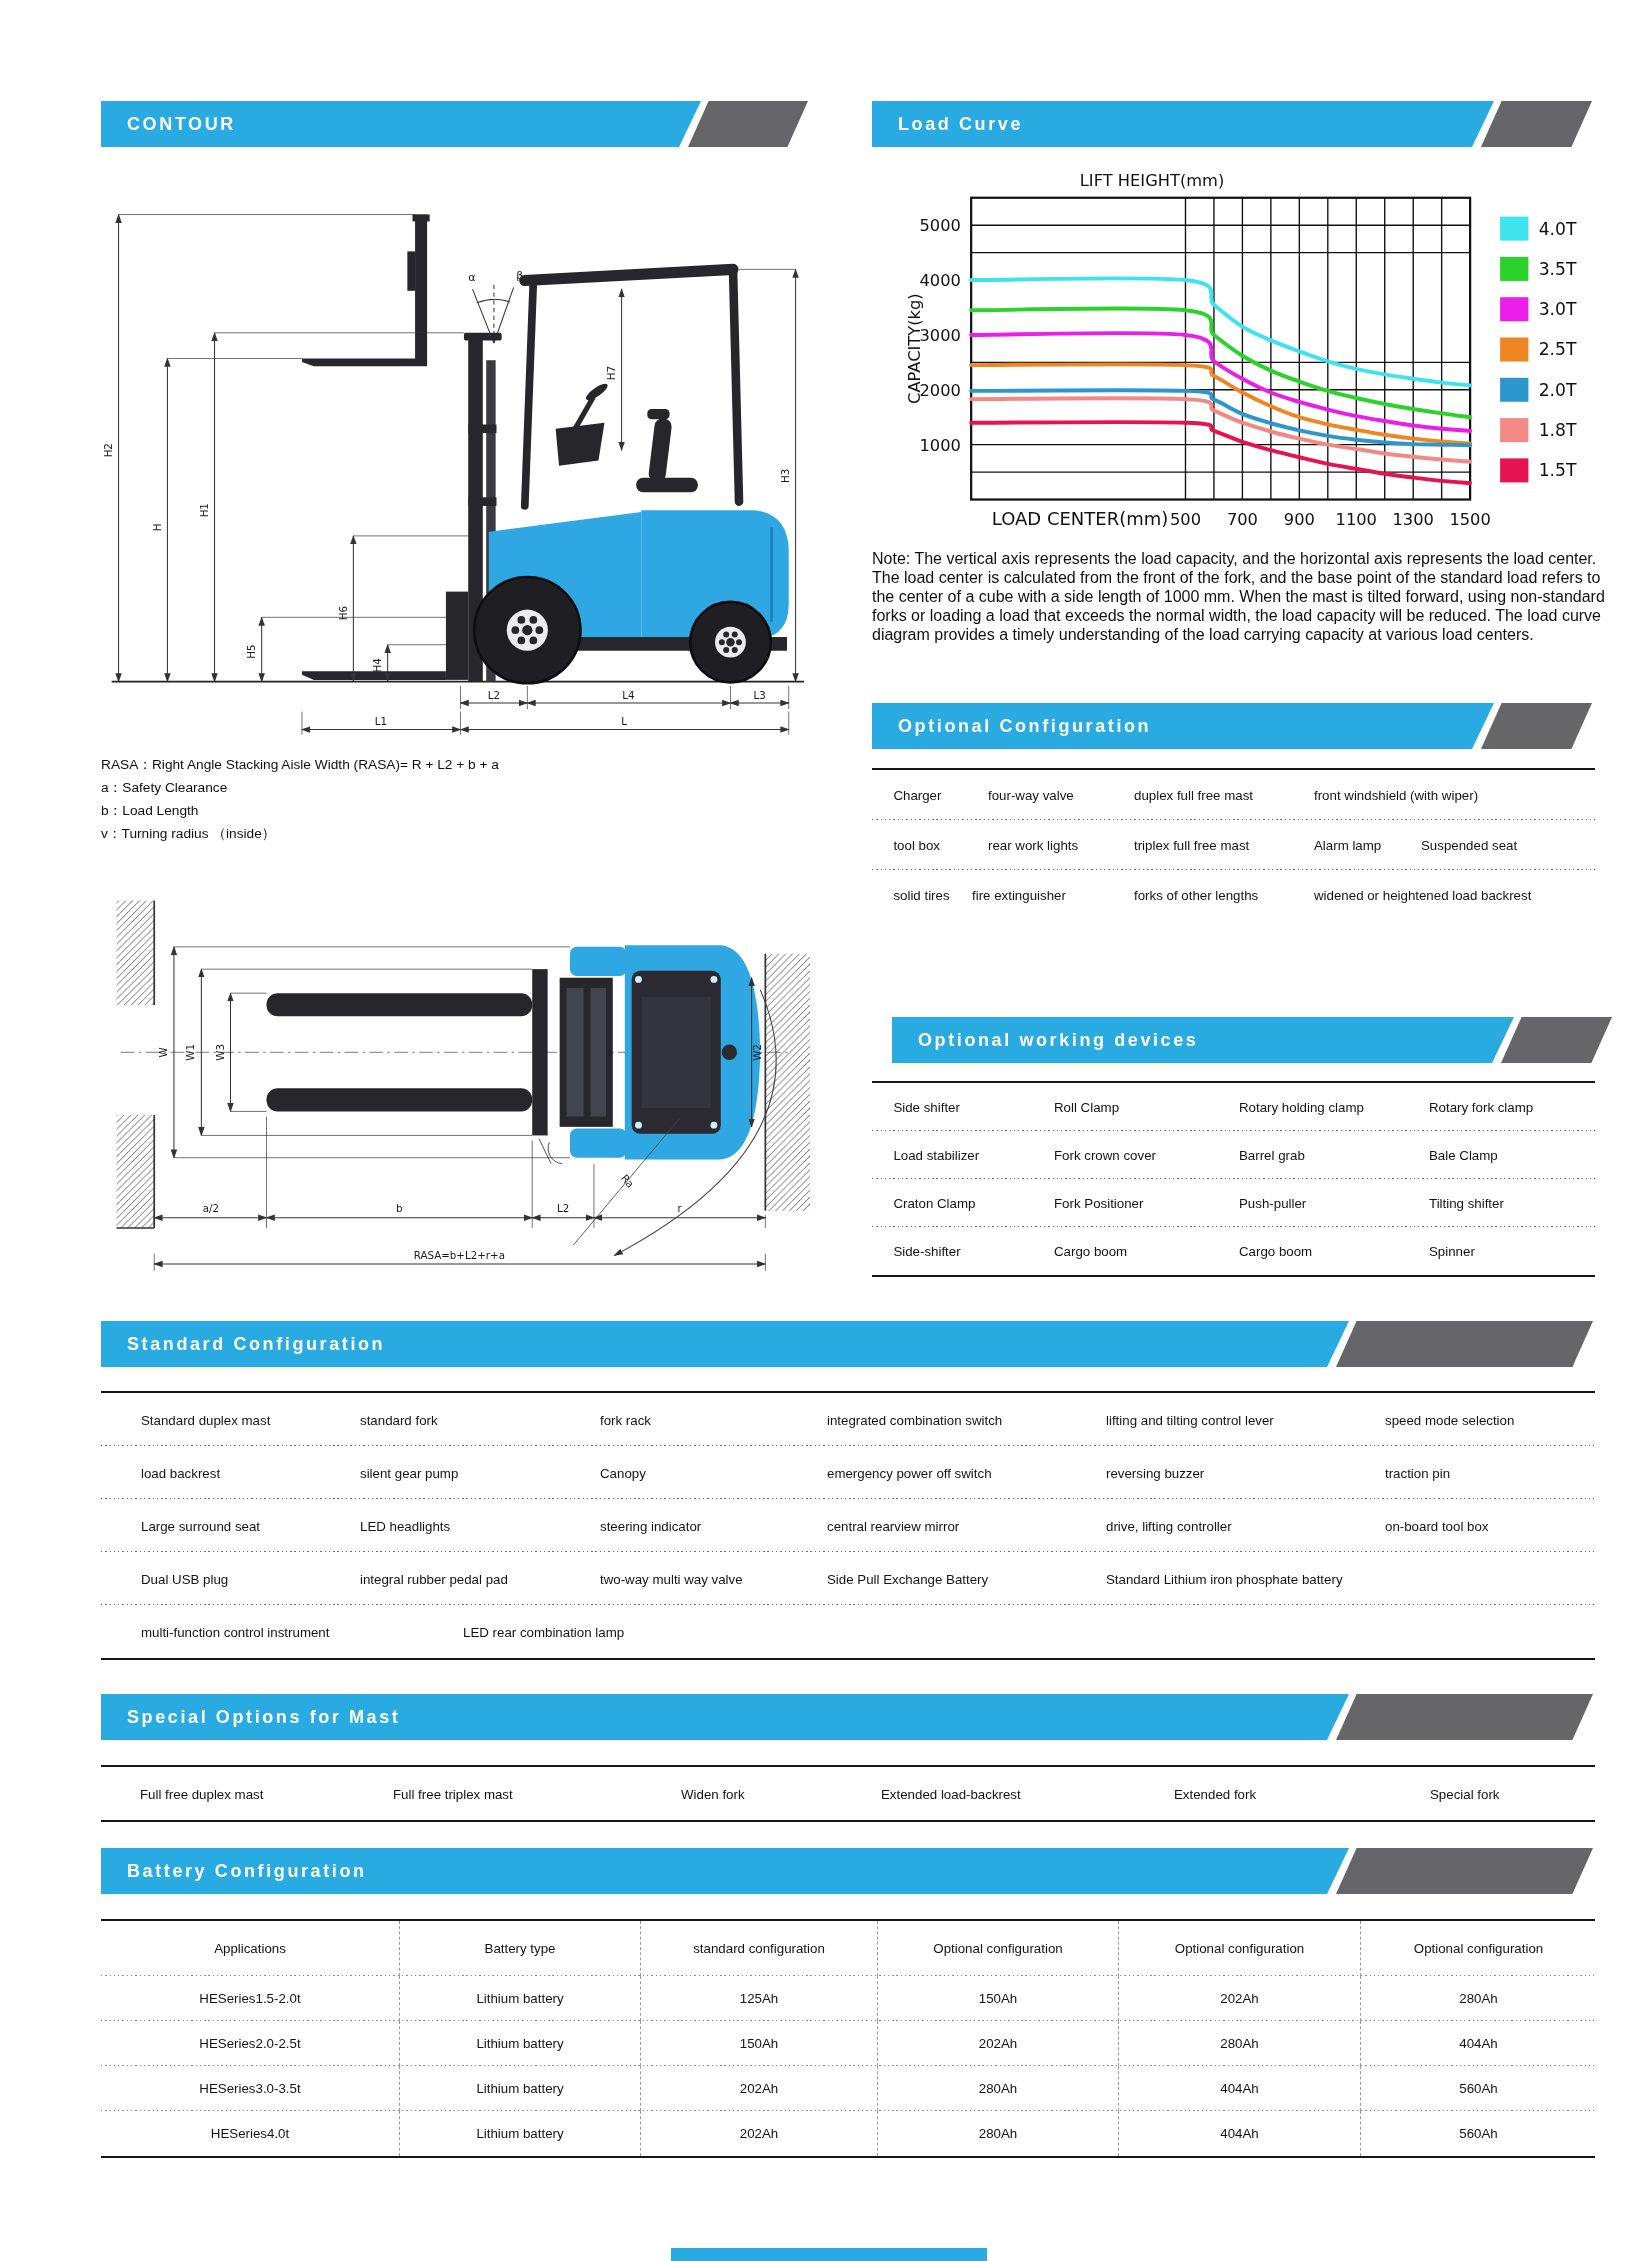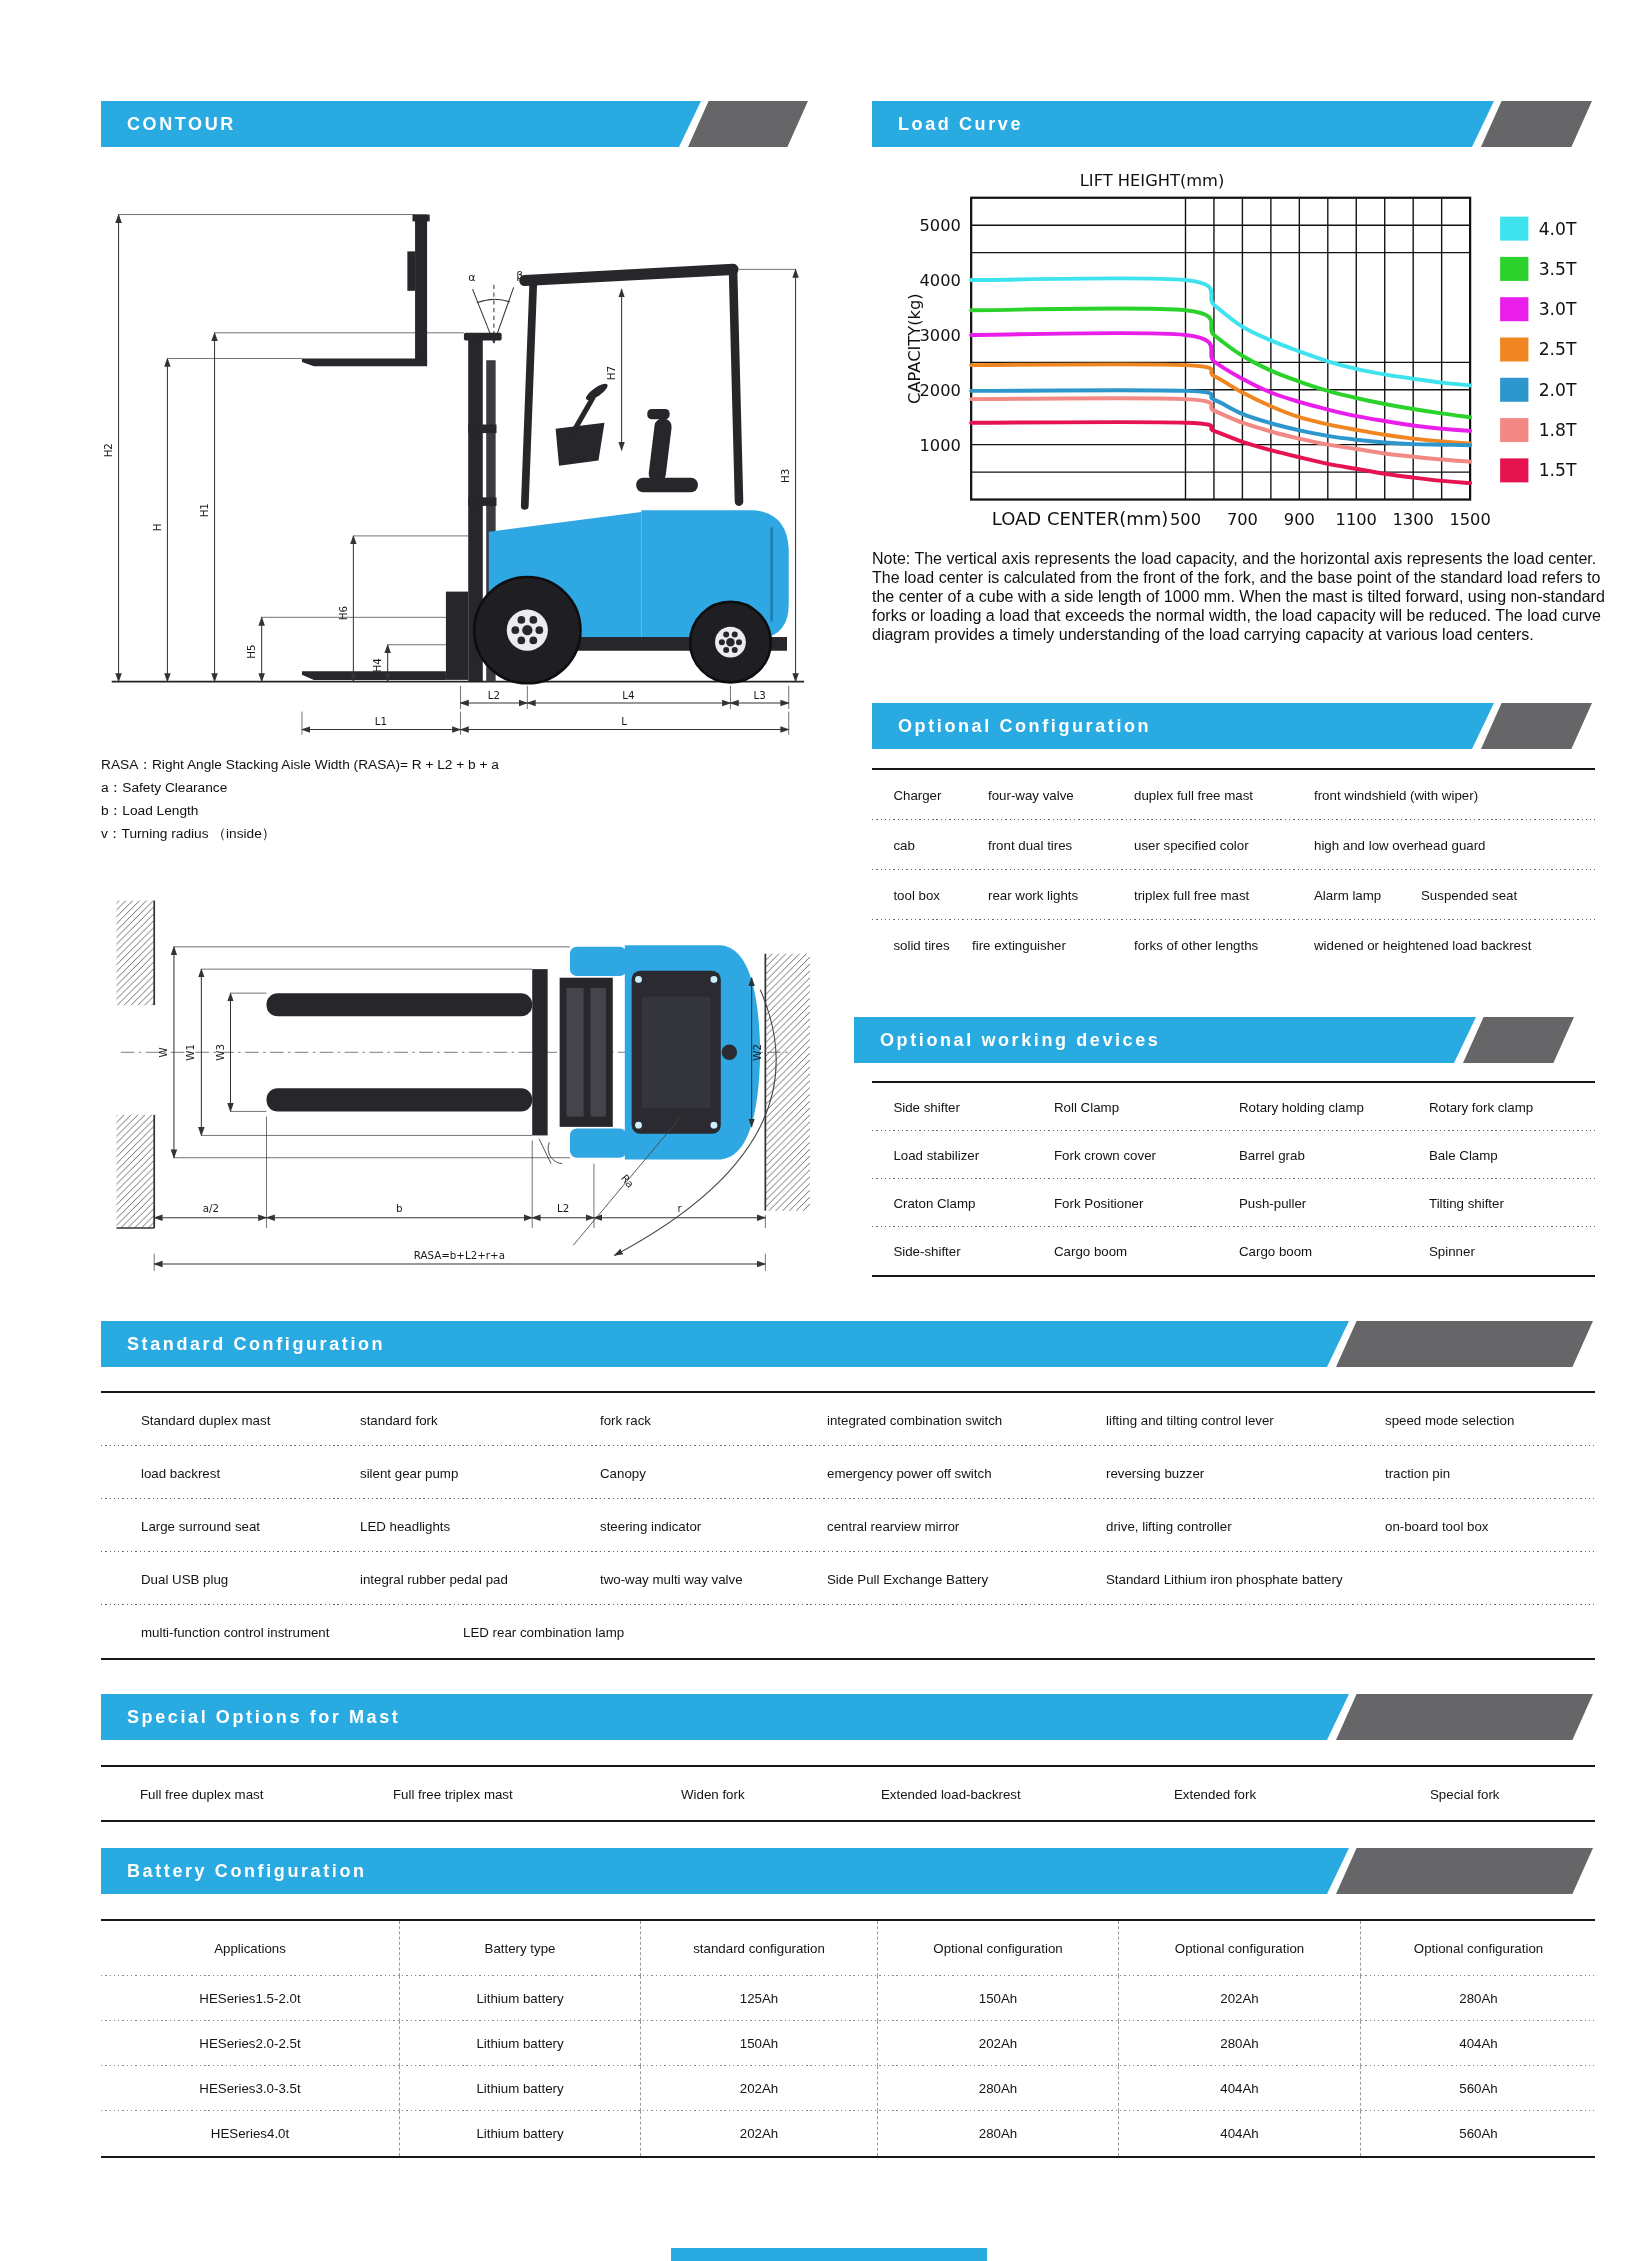--- a/index.html
+++ b/index.html
@@ -357,41 +357,35 @@
     <div class="sec-gray" style="left:609px;width:111px;"></div>
   </div>
   <div class="ltable" style="left:872px;top:768px;width:723px;">
     <div class="lrow" style="height:50px;">
       <span class="cell" style="left:21.4px">Charger</span>
       <span class="cell" style="left:116px">four-way valve</span>
       <span class="cell" style="left:262px">duplex full free mast</span>
       <span class="cell" style="left:442px">front windshield (with wiper)</span>
     </div>
     <div class="lrow" style="height:50px;">
-      <span class="cell" style="left:21.4px">cab</span>
-      <span class="cell" style="left:116px">front dual tires</span>
-      <span class="cell" style="left:262px">user specified color</span>
-      <span class="cell" style="left:442px">high and low overhead guard</span>
-    </div>
-    <div class="lrow" style="height:50px;">
       <span class="cell" style="left:21.4px">tool box</span>
       <span class="cell" style="left:116px">rear work lights</span>
       <span class="cell" style="left:262px">triplex full free mast</span>
       <span class="cell" style="left:442px">Alarm lamp</span>
       <span class="cell" style="left:549px">Suspended seat</span>
     </div>
     <div class="lrow" style="height:50px;">
       <span class="cell" style="left:21.4px">solid tires</span>
       <span class="cell" style="left:100px">fire extinguisher</span>
       <span class="cell" style="left:262px">forks of other lengths</span>
       <span class="cell" style="left:442px">widened or heightened load backrest</span>
     </div>
   </div>
 
-  <div class="sec-header" style="left:854px;top:1017px;width:720px;">
+  <div class="sec-header" style="left:892px;top:1017px;width:720px;">
     <div class="sec-blue" style="width:622px;">
       <span class="sec-title">Optional working devices</span>
     </div>
     <div class="sec-gray" style="left:609px;width:111px;"></div>
   </div>
   <div class="ltable bot" style="left:872px;top:1081px;width:723px;">
     <div class="lrow" style="height:48px;">
       <span class="cell" style="left:21.4px">Side shifter</span>
       <span class="cell" style="left:182px">Roll Clamp</span>
       <span class="cell" style="left:367px">Rotary holding clamp</span>

